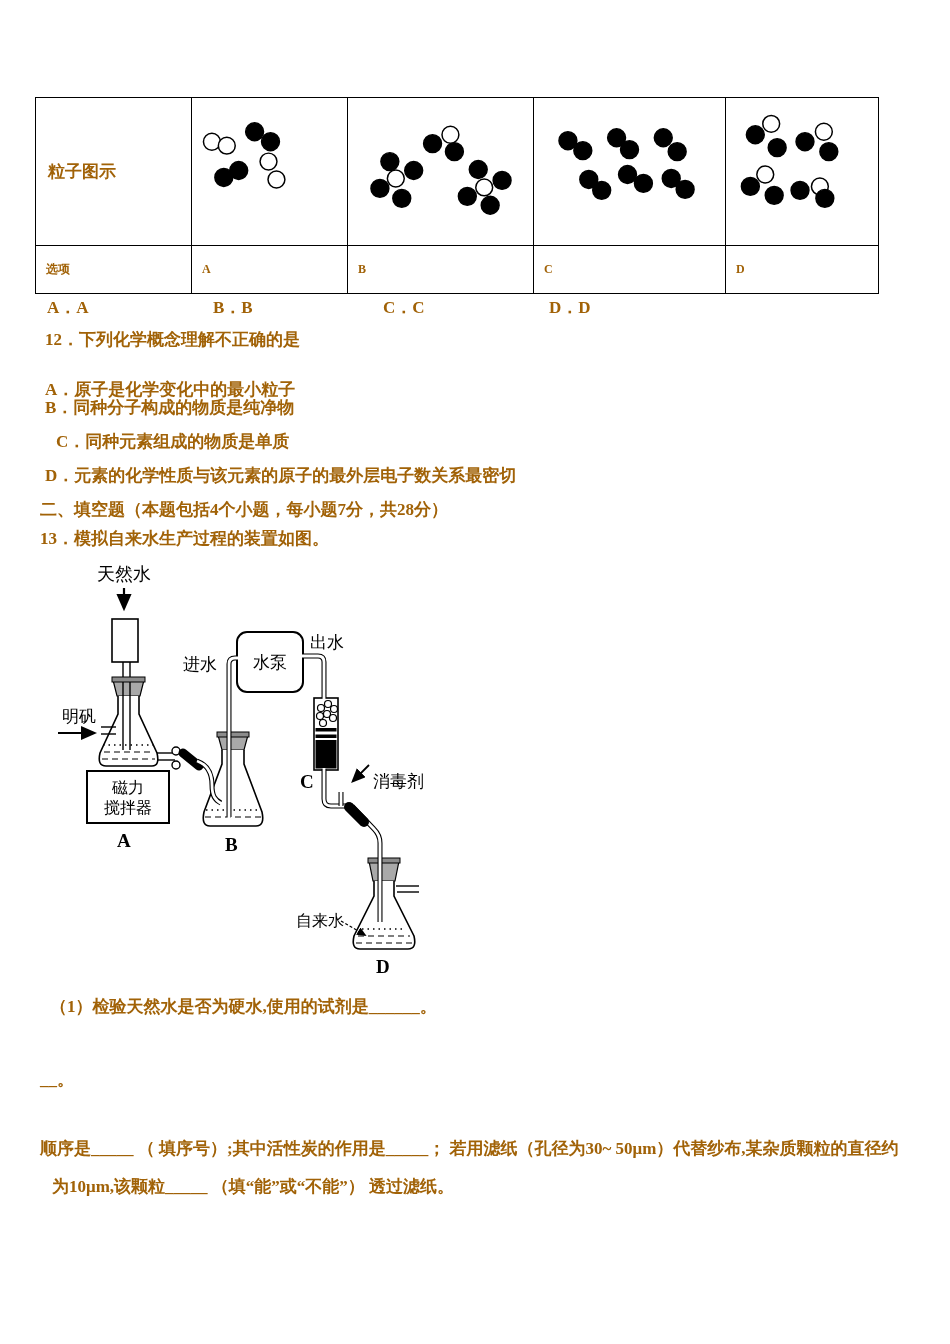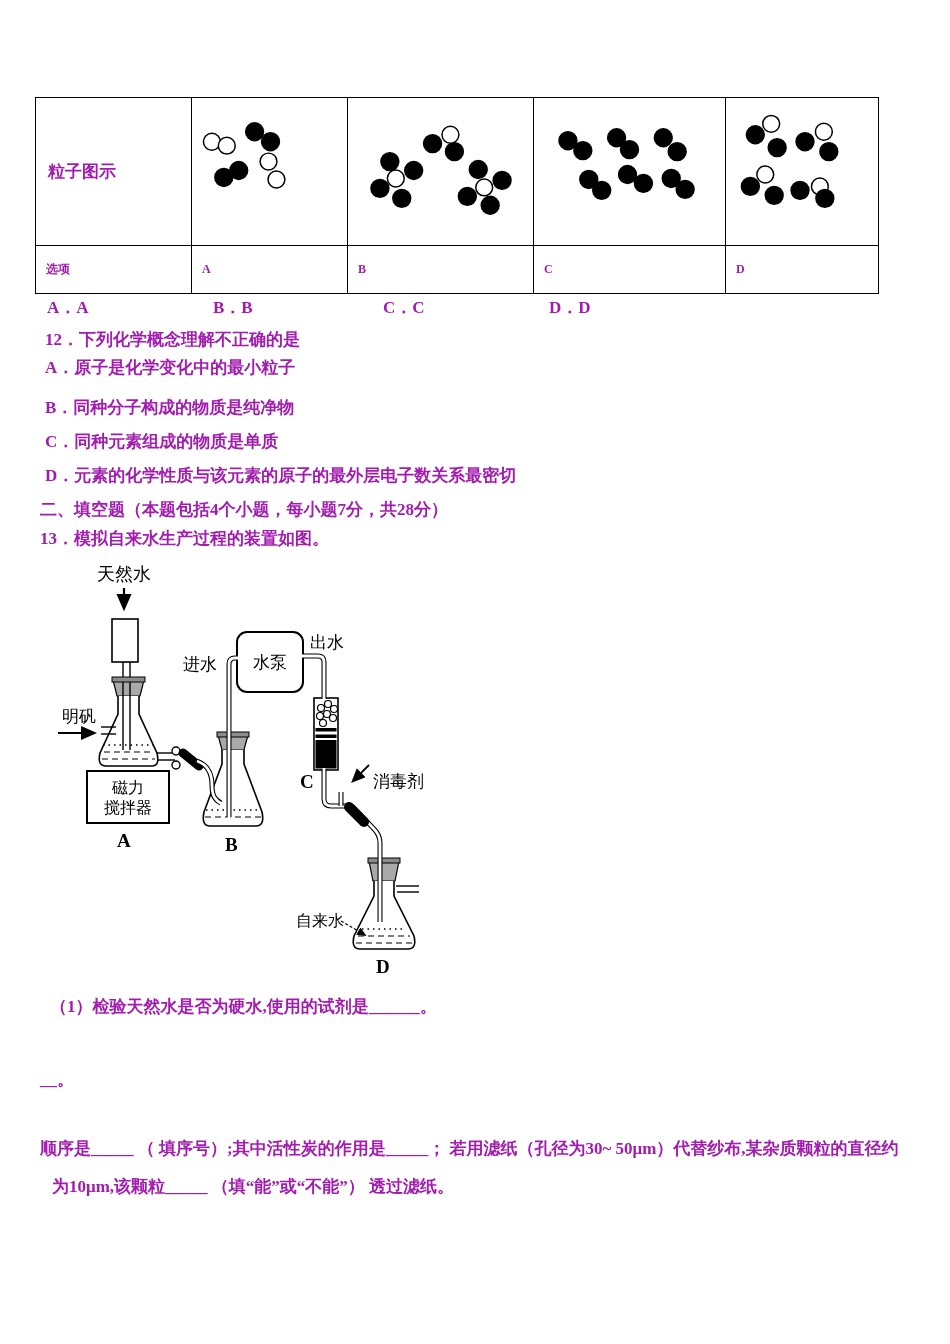--- a/index.html
+++ b/index.html
@@ -1,17 +1,17 @@
 <!DOCTYPE html>
 <html><head>
 <meta charset="utf-8">
 <style>
   html,body{margin:0;padding:0;background:#fff;}
   .page{position:relative;width:950px;height:1344px;background:#fff;overflow:hidden;
-        font-family:"Liberation Serif","DejaVu Serif",serif;font-weight:bold;color:#a21caf;}
+        font-family:"Liberation Serif","DejaVu Serif",serif;font-weight:bold;color:#a16207;}
   .line{position:absolute;white-space:nowrap;font-size:17px;line-height:1.2;}
   .subsc{font-size:11px;vertical-align:-5px;}
   
   .tbl{position:absolute;left:35px;top:97px;display:grid;
        grid-template-columns:156px 156px 186px 192px 152px;
        grid-template-rows:148px 47px;border:1.5px solid #000;}
   .tbl .cell{border-right:1px solid #000;border-bottom:1px solid #000;box-sizing:border-box;}
   .tbl .cell.lastcol{border-right:none;}
   .tbl .cell.row2{border-bottom:none;display:flex;align-items:center;padding-left:10px;font-size:12px;}
   .tbl .cell.head{display:flex;align-items:center;padding-left:12px;font-size:17px;}
@@ -104,23 +104,23 @@
   </div>
 
   <div>
     <span class="line" style="left:47px;top:298px">A．A</span>
     <span class="line" style="left:213px;top:298px">B．B</span>
     <span class="line" style="left:383px;top:298px">C．C</span>
     <span class="line" style="left:549px;top:298px">D．D</span>
   </div>
 
   <div class="line" style="left:45px;top:330px">12．下列化学概念理解不正确的是</div>
-  <div class="line" style="left:45px;top:358px">A．原子是化学变化中的最小粒子</div>
+  <div class="line" style="left:45px;top:380px">A．原子是化学变化中的最小粒子</div>
   <div class="line" style="left:45px;top:398px">B．同种分子构成的物质是纯净物</div>
-  <div class="line" style="left:45px;top:432px">C．同种元素组成的物质是单质</div>
+  <div class="line" style="left:56px;top:432px">C．同种元素组成的物质是单质</div>
   <div class="line" style="left:45px;top:466px">D．元素的化学性质与该元素的原子的最外层电子数关系最密切</div>
 
   <div class="line" style="left:40px;top:500px">二、填空题（本题包括4个小题，每小题7分，共28分）</div>
   <div class="line" style="left:40px;top:529px">13．模拟自来水生产过程的装置如图。</div>
 
   <svg class="apparatus" width="378" height="428" viewBox="55 556 378 428">
     <defs>
       <marker id="ah" markerWidth="9" markerHeight="8" refX="6.5" refY="3.5" orient="auto">
         <path d="M0,0 L8,3.5 L0,7 z" fill="#000"></path>
       </marker>

